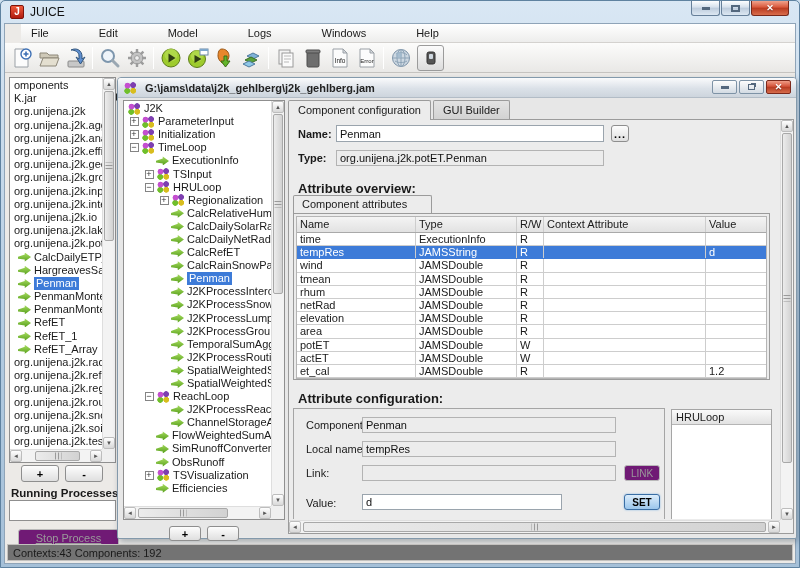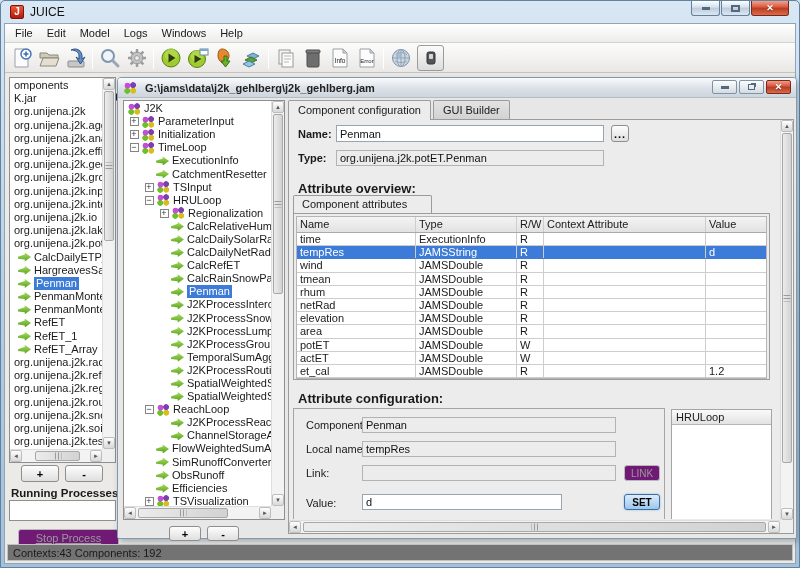--- a/index.html
+++ b/index.html
@@ -18,22 +18,22 @@
   .wc { width:29px; height:15px; border:1px solid #66830; border:1px solid #667f99; border-top:none;
         border-radius:0 0 3px 3px; margin-left:1px; display:flex; align-items:center; justify-content:center;
         background:linear-gradient(#fdfeff,#d5e0ec 45%,#bccbdc 50%,#dce7f2); }
   .wc.close { width:38px; background:linear-gradient(#f0a28c,#d8573b 45%,#b93a20 50%,#d96d4c); border-color:#77281b; }
   .g-min { width:8px; height:3px; background:#54687e; }
   .g-max { width:9px; height:7px; border:2px solid #54687e; }
   .g-x { color:#fff; font-size:9px; font-weight:bold; text-shadow:0 1px 1px #7c2b1d; }
 
   
   .winbody { position:absolute; left:3px; right:3px; top:22px; bottom:3px; background:#eceae7; border:1px solid #8fa4b8; }
-  .menubar { position:absolute; left:0; right:0; top:0; height:19px; background:linear-gradient(#ffffff,#ededec);
-             border-bottom:1px solid #d4d2cf; display:flex; align-items:center; padding-left:3px; }
+  .menubar { position:absolute; left:16px; right:0; top:0; height:19px; background:linear-gradient(#ffffff,#ededec);
+             border-bottom:1px solid #d4d2cf; display:flex; align-items:center; padding-left:3px;gap:36px; }
   .menu-item { padding:2px 7px; }
   .toolbar { position:absolute; left:0; right:0; top:19px; height:30px; background:linear-gradient(#fcfcfb,#e9e8e6);
              border-bottom:1px solid #c5c3c0; display:flex; align-items:center; padding-left:3px; }
   .tb-btn { width:27px; height:26px; display:flex; align-items:center; justify-content:center; border-radius:3px; }
   .tb-btn.raised { border:1px solid #9b9b9b; background:linear-gradient(#fbfbfb,#dcdcdc); margin-left:3px; }
   .tb-sep { width:1px; height:22px; background:#bfbdbb; border-right:1px solid #fff; margin:0 3px; }
 
   
   .statusbar { position:absolute; left:2px; right:2px; bottom:2px; height:17px; border:1px solid #c3c1be;
                background:#737373; display:flex; align-items:center; padding-left:5px; }
@@ -519,226 +519,219 @@
               </div>
 
               <div class="trow lvl-2 exp-none ic-component">
                 <span class="exp">
                   <span class="expbox"></span>
                 </span>
                 <span class="nicon"></span>
                 <span class="plabel">ExecutionInfo</span>
               </div>
 
+
+              <div class="trow lvl-2 exp-plus ic-context">
+                <span class="exp">
+                  <span class="expbox"></span>
+                </span>
+                <span class="nicon"></span>
+                <span class="plabel">TSInput</span>
+              </div>
+
+              <div class="trow lvl-2 exp-minus ic-context">
+                <span class="exp">
+                  <span class="expbox"></span>
+                </span>
+                <span class="nicon"></span>
+                <span class="plabel">HRULoop</span>
+              </div>
+
+              <div class="trow lvl-3 exp-plus ic-context">
+                <span class="exp">
+                  <span class="expbox"></span>
+                </span>
+                <span class="nicon"></span>
+                <span class="plabel">Regionalization</span>
+              </div>
+
+              <div class="trow lvl-3 exp-none ic-component">
+                <span class="exp">
+                  <span class="expbox"></span>
+                </span>
+                <span class="nicon"></span>
+                <span class="plabel">CalcRelativeHumidit</span>
+              </div>
+
+              <div class="trow lvl-3 exp-none ic-component">
+                <span class="exp">
+                  <span class="expbox"></span>
+                </span>
+                <span class="nicon"></span>
+                <span class="plabel">CalcDailySolarRadia</span>
+              </div>
+
+              <div class="trow lvl-3 exp-none ic-component">
+                <span class="exp">
+                  <span class="expbox"></span>
+                </span>
+                <span class="nicon"></span>
+                <span class="plabel">CalcDailyNetRadiatio</span>
+              </div>
+
+              <div class="trow lvl-3 exp-none ic-component">
+                <span class="exp">
+                  <span class="expbox"></span>
+                </span>
+                <span class="nicon"></span>
+                <span class="plabel">CalcRefET</span>
+              </div>
+
+              <div class="trow lvl-3 exp-none ic-component">
+                <span class="exp">
+                  <span class="expbox"></span>
+                </span>
+                <span class="nicon"></span>
+                <span class="plabel">CalcRainSnowParts</span>
+              </div>
+
+              <div class="trow lvl-3 exp-none ic-component">
+                <span class="exp">
+                  <span class="expbox"></span>
+                </span>
+                <span class="nicon"></span>
+                <span class="plabel sel-label">Penman</span>
+              </div>
+
+              <div class="trow lvl-3 exp-none ic-component">
+                <span class="exp">
+                  <span class="expbox"></span>
+                </span>
+                <span class="nicon"></span>
+                <span class="plabel">J2KProcessIntercep</span>
+              </div>
+
+              <div class="trow lvl-3 exp-none ic-component">
+                <span class="exp">
+                  <span class="expbox"></span>
+                </span>
+                <span class="nicon"></span>
+                <span class="plabel">J2KProcessSnow</span>
+              </div>
+
+              <div class="trow lvl-3 exp-none ic-component">
+                <span class="exp">
+                  <span class="expbox"></span>
+                </span>
+                <span class="nicon"></span>
+                <span class="plabel">J2KProcessLumpedS</span>
+              </div>
+
+              <div class="trow lvl-3 exp-none ic-component">
+                <span class="exp">
+                  <span class="expbox"></span>
+                </span>
+                <span class="nicon"></span>
+                <span class="plabel">J2KProcessGroundw</span>
+              </div>
+
+              <div class="trow lvl-3 exp-none ic-component">
+                <span class="exp">
+                  <span class="expbox"></span>
+                </span>
+                <span class="nicon"></span>
+                <span class="plabel">TemporalSumAggreg</span>
+              </div>
+
+              <div class="trow lvl-3 exp-none ic-component">
+                <span class="exp">
+                  <span class="expbox"></span>
+                </span>
+                <span class="nicon"></span>
+                <span class="plabel">J2KProcessRouting</span>
+              </div>
+
+              <div class="trow lvl-3 exp-none ic-component">
+                <span class="exp">
+                  <span class="expbox"></span>
+                </span>
+                <span class="nicon"></span>
+                <span class="plabel">SpatialWeightedSum</span>
+              </div>
+
+              <div class="trow lvl-3 exp-none ic-component">
+                <span class="exp">
+                  <span class="expbox"></span>
+                </span>
+                <span class="nicon"></span>
+                <span class="plabel">SpatialWeightedSum</span>
+              </div>
+
+              <div class="trow lvl-2 exp-minus ic-context">
+                <span class="exp">
+                  <span class="expbox"></span>
+                </span>
+                <span class="nicon"></span>
+                <span class="plabel">ReachLoop</span>
+              </div>
+
+              <div class="trow lvl-3 exp-none ic-component">
+                <span class="exp">
+                  <span class="expbox"></span>
+                </span>
+                <span class="nicon"></span>
+                <span class="plabel">J2KProcessReachRo</span>
+              </div>
+
+              <div class="trow lvl-3 exp-none ic-component">
+                <span class="exp">
+                  <span class="expbox"></span>
+                </span>
+                <span class="nicon"></span>
+                <span class="plabel">ChannelStorageAgg</span>
+              </div>
+
               <div class="trow lvl-2 exp-none ic-component">
                 <span class="exp">
                   <span class="expbox"></span>
                 </span>
                 <span class="nicon"></span>
-                <span class="plabel">CatchmentResetter</span>
+                <span class="plabel">FlowWeightedSumAggre</span>
+              </div>
+
+              <div class="trow lvl-2 exp-none ic-component">
+                <span class="exp">
+                  <span class="expbox"></span>
+                </span>
+                <span class="nicon"></span>
+                <span class="plabel">SimRunoffConverter</span>
+              </div>
+
+              <div class="trow lvl-2 exp-none ic-component">
+                <span class="exp">
+                  <span class="expbox"></span>
+                </span>
+                <span class="nicon"></span>
+                <span class="plabel">ObsRunoff</span>
               </div>
 
               <div class="trow lvl-2 exp-plus ic-context">
                 <span class="exp">
                   <span class="expbox"></span>
                 </span>
                 <span class="nicon"></span>
-                <span class="plabel">TSInput</span>
-              </div>
-
-              <div class="trow lvl-2 exp-minus ic-context">
-                <span class="exp">
-                  <span class="expbox"></span>
-                </span>
-                <span class="nicon"></span>
-                <span class="plabel">HRULoop</span>
-              </div>
-
-              <div class="trow lvl-3 exp-plus ic-context">
-                <span class="exp">
-                  <span class="expbox"></span>
-                </span>
-                <span class="nicon"></span>
-                <span class="plabel">Regionalization</span>
-              </div>
-
-              <div class="trow lvl-3 exp-none ic-component">
-                <span class="exp">
-                  <span class="expbox"></span>
-                </span>
-                <span class="nicon"></span>
-                <span class="plabel">CalcRelativeHumidit</span>
-              </div>
-
-              <div class="trow lvl-3 exp-none ic-component">
-                <span class="exp">
-                  <span class="expbox"></span>
-                </span>
-                <span class="nicon"></span>
-                <span class="plabel">CalcDailySolarRadia</span>
-              </div>
-
-              <div class="trow lvl-3 exp-none ic-component">
-                <span class="exp">
-                  <span class="expbox"></span>
-                </span>
-                <span class="nicon"></span>
-                <span class="plabel">CalcDailyNetRadiatio</span>
-              </div>
-
-              <div class="trow lvl-3 exp-none ic-component">
-                <span class="exp">
-                  <span class="expbox"></span>
-                </span>
-                <span class="nicon"></span>
-                <span class="plabel">CalcRefET</span>
-              </div>
-
-              <div class="trow lvl-3 exp-none ic-component">
-                <span class="exp">
-                  <span class="expbox"></span>
-                </span>
-                <span class="nicon"></span>
-                <span class="plabel">CalcRainSnowParts</span>
-              </div>
-
-              <div class="trow lvl-3 exp-none ic-component">
-                <span class="exp">
-                  <span class="expbox"></span>
-                </span>
-                <span class="nicon"></span>
-                <span class="plabel sel-label">Penman</span>
-              </div>
-
-              <div class="trow lvl-3 exp-none ic-component">
-                <span class="exp">
-                  <span class="expbox"></span>
-                </span>
-                <span class="nicon"></span>
-                <span class="plabel">J2KProcessIntercep</span>
-              </div>
-
-              <div class="trow lvl-3 exp-none ic-component">
-                <span class="exp">
-                  <span class="expbox"></span>
-                </span>
-                <span class="nicon"></span>
-                <span class="plabel">J2KProcessSnow</span>
-              </div>
-
-              <div class="trow lvl-3 exp-none ic-component">
-                <span class="exp">
-                  <span class="expbox"></span>
-                </span>
-                <span class="nicon"></span>
-                <span class="plabel">J2KProcessLumpedS</span>
-              </div>
-
-              <div class="trow lvl-3 exp-none ic-component">
-                <span class="exp">
-                  <span class="expbox"></span>
-                </span>
-                <span class="nicon"></span>
-                <span class="plabel">J2KProcessGroundw</span>
-              </div>
-
-              <div class="trow lvl-3 exp-none ic-component">
-                <span class="exp">
-                  <span class="expbox"></span>
-                </span>
-                <span class="nicon"></span>
-                <span class="plabel">TemporalSumAggreg</span>
-              </div>
-
-              <div class="trow lvl-3 exp-none ic-component">
-                <span class="exp">
-                  <span class="expbox"></span>
-                </span>
-                <span class="nicon"></span>
-                <span class="plabel">J2KProcessRouting</span>
-              </div>
-
-              <div class="trow lvl-3 exp-none ic-component">
-                <span class="exp">
-                  <span class="expbox"></span>
-                </span>
-                <span class="nicon"></span>
-                <span class="plabel">SpatialWeightedSum</span>
-              </div>
-
-              <div class="trow lvl-3 exp-none ic-component">
-                <span class="exp">
-                  <span class="expbox"></span>
-                </span>
-                <span class="nicon"></span>
-                <span class="plabel">SpatialWeightedSum</span>
-              </div>
-
-              <div class="trow lvl-2 exp-minus ic-context">
-                <span class="exp">
-                  <span class="expbox"></span>
-                </span>
-                <span class="nicon"></span>
-                <span class="plabel">ReachLoop</span>
-              </div>
-
-              <div class="trow lvl-3 exp-none ic-component">
-                <span class="exp">
-                  <span class="expbox"></span>
-                </span>
-                <span class="nicon"></span>
-                <span class="plabel">J2KProcessReachRo</span>
-              </div>
-
-              <div class="trow lvl-3 exp-none ic-component">
-                <span class="exp">
-                  <span class="expbox"></span>
-                </span>
-                <span class="nicon"></span>
-                <span class="plabel">ChannelStorageAgg</span>
+                <span class="plabel">TSVisualization</span>
               </div>
 
               <div class="trow lvl-2 exp-none ic-component">
                 <span class="exp">
                   <span class="expbox"></span>
                 </span>
                 <span class="nicon"></span>
-                <span class="plabel">FlowWeightedSumAggre</span>
-              </div>
-
-              <div class="trow lvl-2 exp-none ic-component">
-                <span class="exp">
-                  <span class="expbox"></span>
-                </span>
-                <span class="nicon"></span>
-                <span class="plabel">SimRunoffConverter</span>
-              </div>
-
-              <div class="trow lvl-2 exp-none ic-component">
-                <span class="exp">
-                  <span class="expbox"></span>
-                </span>
-                <span class="nicon"></span>
-                <span class="plabel">ObsRunoff</span>
-              </div>
-
-              <div class="trow lvl-2 exp-none ic-component">
-                <span class="exp">
-                  <span class="expbox"></span>
-                </span>
-                <span class="nicon"></span>
                 <span class="plabel">Efficiencies</span>
-              </div>
-
-              <div class="trow lvl-2 exp-plus ic-context">
-                <span class="exp">
-                  <span class="expbox"></span>
-                </span>
-                <span class="nicon"></span>
-                <span class="plabel">TSVisualization</span>
               </div>
             </div>
           <div class="sb sb-v" style="right:0; top:0; bottom:13px;">
             <span class="sb-arr a1">▲</span>
             <span class="sb-arr a2">▼</span>
             <span class="sb-thumb" style="top:13px; height:180px;"></span>
           </div>
           <div class="sb sb-h" style="left:0; right:13px; bottom:0;">
             <span class="sb-arr a1">◄</span>
             <span class="sb-arr a2">►</span>

